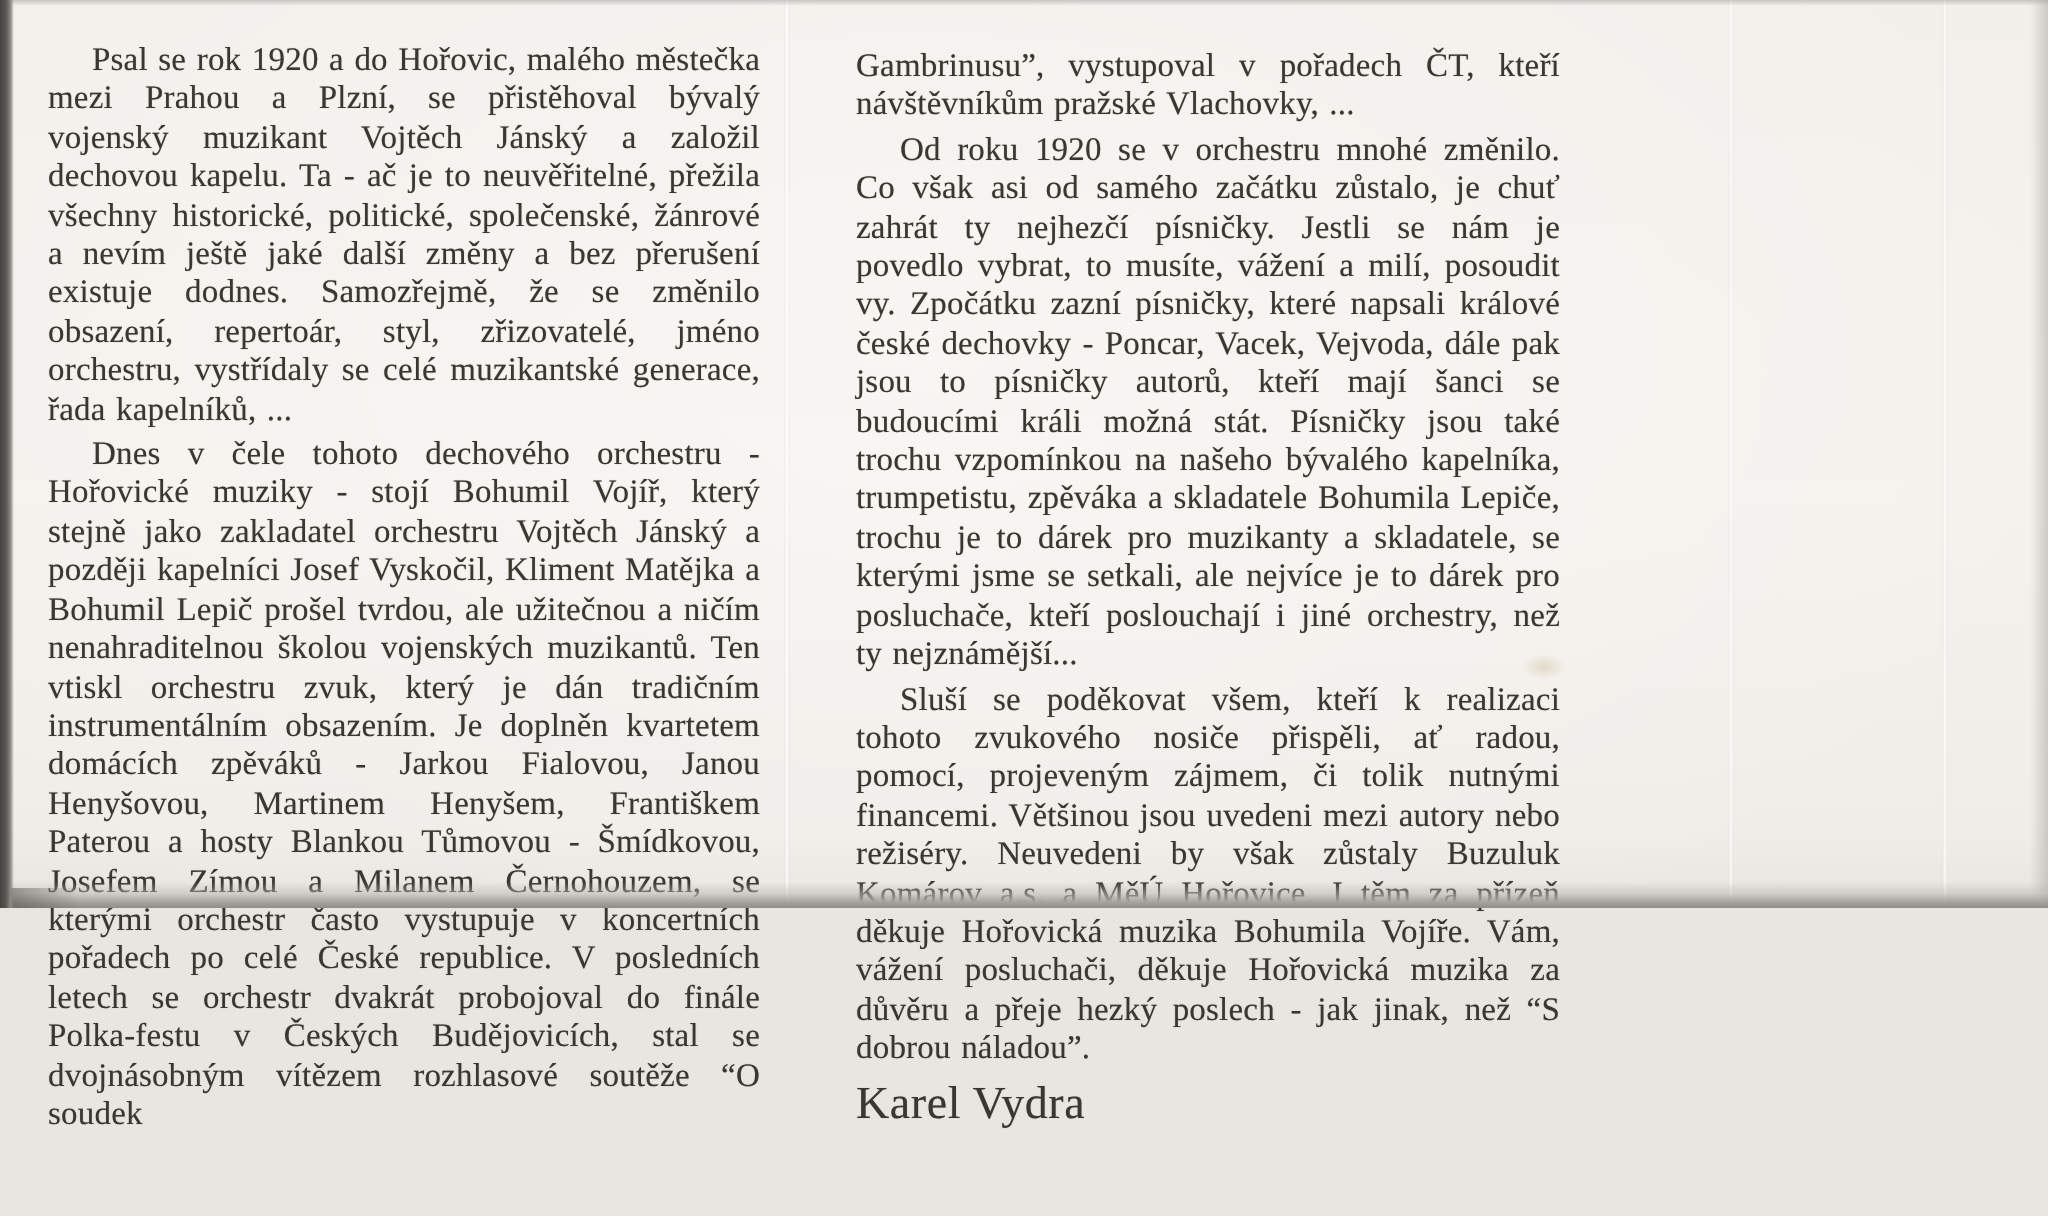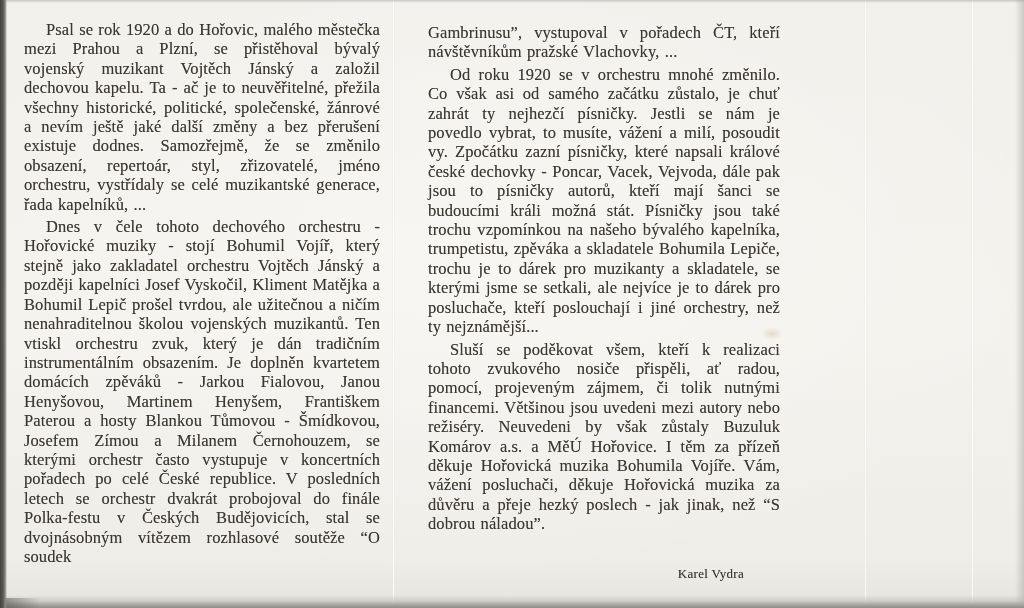--- a/index.html
+++ b/index.html
@@ -1,19 +1,19 @@
 <!DOCTYPE html>
 <html><head>
 <meta charset="utf-8">
 <style>
   html, body { margin:0; padding:0; }
   body { width:1024px; height:608px; overflow:hidden; background:#e8e6e1; }
 
   .scan {
-    position:relative; width:1024px; height:608px;
+    position:relative; width:1024px; height:454px;
     background:
       radial-gradient(ellipse 900px 500px at 45% 40%, rgba(255,255,255,0.35), rgba(255,255,255,0) 70%),
       linear-gradient(180deg, #f2f0eb 0%, #f4f2ed 55%, #efede8 92%, #e6e4df 100%);
     font-family:"Liberation Serif","DejaVu Serif",serif;
     color:#3a3630;
   }
 
   
   .edge-left {
     position:absolute; left:0; top:0; width:7px; height:100%;
@@ -60,24 +60,23 @@
     text-indent:22px;
     text-align:justify;
     word-spacing:1px;
     letter-spacing:0.1px;
     color:#3a3630;
     text-shadow:0 0 0.5px rgba(58,54,48,0.45);
   }
   .col p.no-indent { text-indent:0; }
 
   .signature {
-    margin-top:30px;
-    text-align:right;
+    margin-top:8px;
     padding-right:36px;
-    font-size:13px;
+    font-size:23px;
     letter-spacing:0.3px;
     color:#3a3630;
     text-shadow:0 0 0.5px rgba(58,54,48,0.45);
   }
 </style>
 </head>
 <body>
 
 <div class="scan">
 

